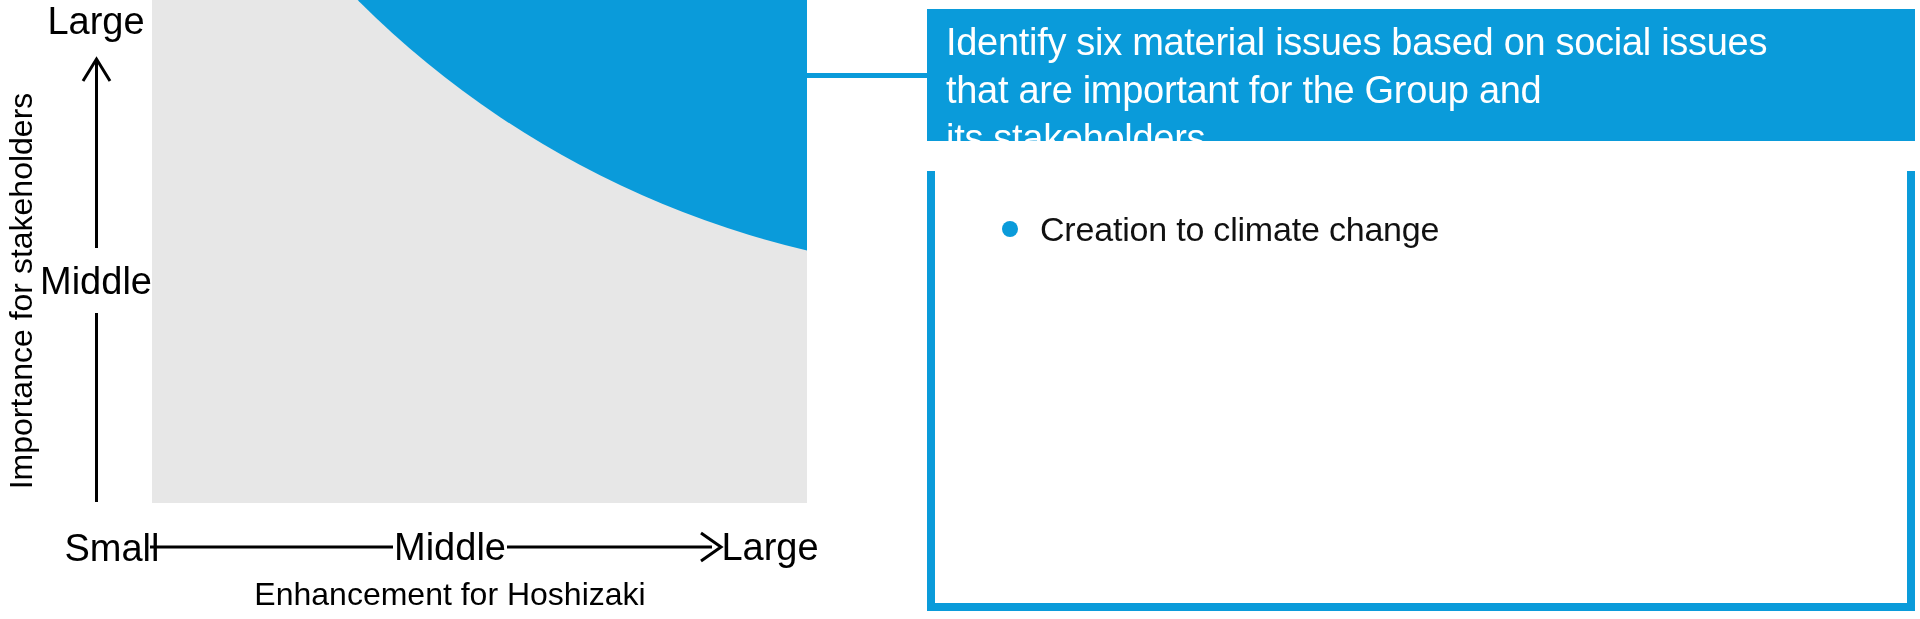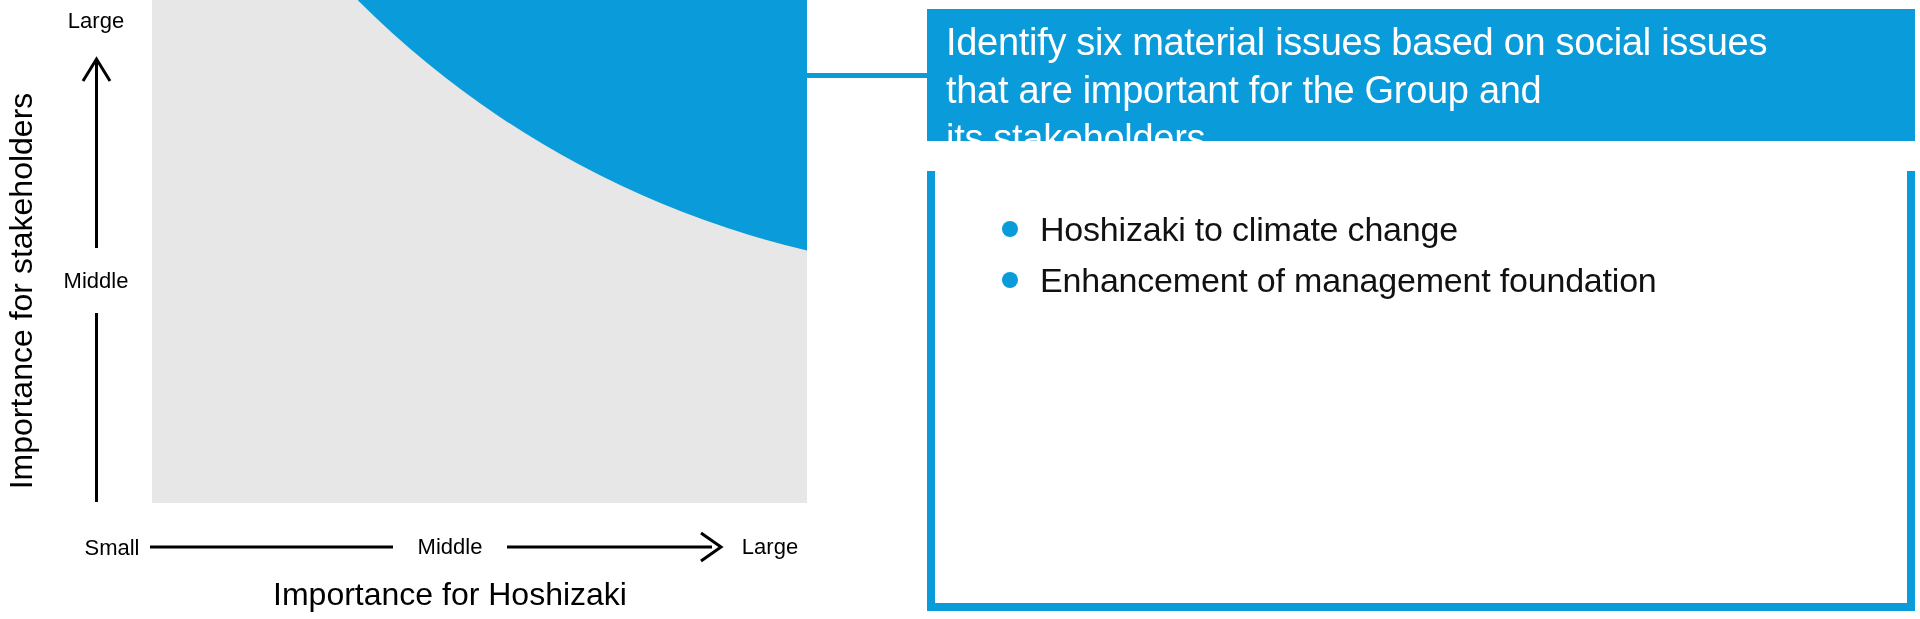--- a/index.html
+++ b/index.html
@@ -15,21 +15,21 @@
     position:absolute;left:152px;top:0;width:655px;height:503px;
     background:var(--gray);overflow:hidden;
   }
   #high-priority-zone{
     position:absolute;left:-67px;top:-1595px;width:1870px;height:1870px;
     border-radius:50%;background:var(--blue);
   }
   #axes-svg{position:absolute;left:0;top:0;width:1920px;height:619px;}
   .tick-label{
     position:absolute;transform:translate(-50%,-50%);
-    font-size:22px;color:#000;white-space:nowrap;
+    font-size:38px;color:#000;white-space:nowrap;
   }
   .axis-title{
     position:absolute;transform:translate(-50%,-50%);
     font-size:32px;color:#000;white-space:nowrap;
   }
   #y-axis-title{transform:translate(-50%,-50%) rotate(-90deg);}
   
   #connector-line{
     position:absolute;left:807px;top:73px;width:120px;height:5px;
     background:var(--blue);
@@ -79,25 +79,24 @@
     </g>
   </svg>
 
   <div class="tick-label" style="left:96px;top:21px;">Large</div>
   <div class="tick-label" style="left:96px;top:281px;">Middle</div>
   <div class="tick-label" style="left:112px;top:548px;">Small</div>
   <div class="tick-label" style="left:450px;top:547px;">Middle</div>
   <div class="tick-label" style="left:770px;top:547px;">Large</div>
 
   <div class="axis-title" id="y-axis-title" style="left:21px;top:291px;">Importance for stakeholders</div>
-  <div class="axis-title" id="x-axis-title" style="left:450px;top:594px;">Importance for Hoshizaki</div>
+  <div class="axis-title" id="x-axis-title" style="left:450px;top:594px;">Enhancement for Hoshizaki</div>
 
   <div id="connector-line"></div>
 
   <div id="callout-header">Identify six material issues based on social issues<br>that are important for the Group and<br>its stakeholders.</div>
 
   <div id="callout-body"></div>
   <ul id="material-issues-list">
-      <li>Hoshizaki to climate change</li>
-      <li>Enhancement of management foundation</li>
+      <li>Creation to climate change</li>
     </ul>
 
 </div>
 
 </body></html>

